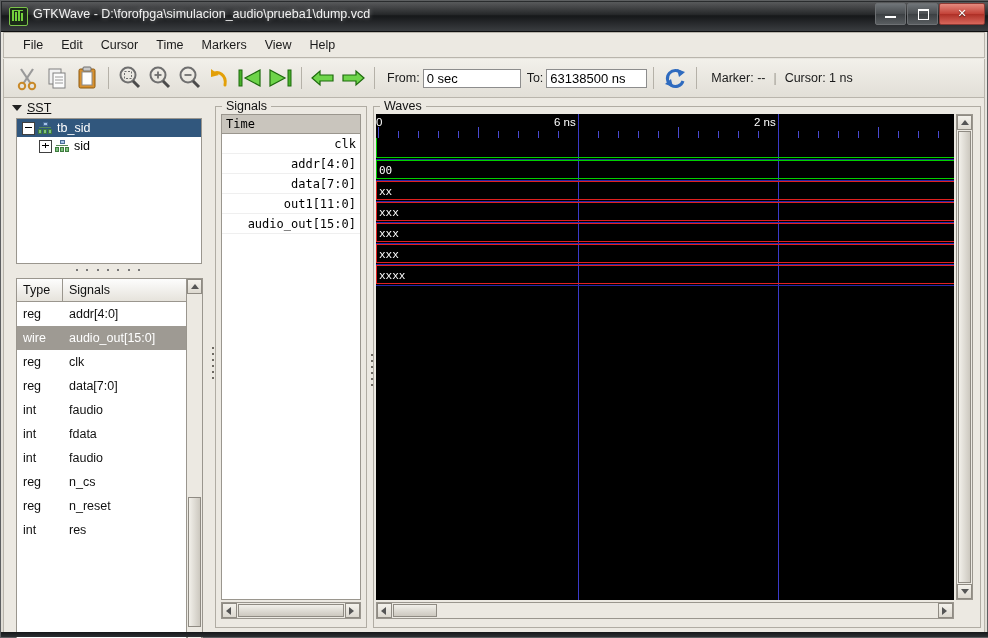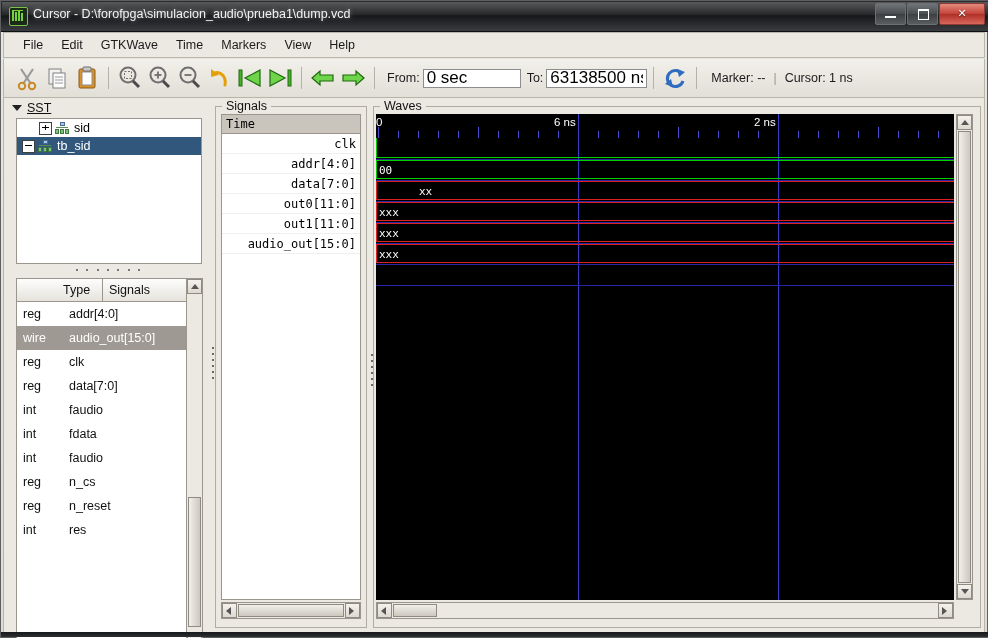--- a/index.html
+++ b/index.html
@@ -40,21 +40,21 @@
     display:flex;align-items:center;padding-left:10px;}
   .menuitem{padding:3px 9px;color:#1a1a1a;font-size:12.5px;cursor:default;}
   
   .toolbar{position:absolute;left:2px;top:58px;width:982px;height:39px;
     background:linear-gradient(to bottom,#f2f0ea,#e2dfd7);
     border-left:1px solid #b9b5ac;border-right:1px solid #b9b5ac;border-bottom:1px solid #b9b5ac;
     box-sizing:border-box;display:flex;align-items:center;padding-left:8px;}
   .tbtn{width:30px;height:30px;position:relative;display:inline-block;}
   .sep{width:1px;height:22px;background:#b5b1a8;margin:0 6px;}
   .tlabel{font-size:12.5px;color:#1a1a1a;margin-left:6px;margin-right:3px;}
-  .tinput{height:19px;border:1px solid #8d8d8d;background:#fff;font-size:17px;
+  .tinput{height:19px;border:1px solid #8d8d8d;background:#fff;font-size:13px;
     font-family:"Liberation Sans",sans-serif;padding:0 3px;box-sizing:border-box;color:#000;}
   .tstat{font-size:12.5px;color:#1a1a1a;margin:0 8px;}
   
   .main{position:absolute;left:2px;top:97px;width:982px;height:538px;
     border:1px solid #b9b5ac;border-top:none;box-sizing:border-box;background:#ece9e2;}
   
   .leftcol{position:absolute;left:0;top:0;width:208px;height:536px;}
   .sstHead{position:absolute;left:8px;top:3px;display:flex;align-items:center;}
   .sstArrow{width:0;height:0;border-left:5px solid transparent;border-right:5px solid transparent;
     border-top:6px solid #222;margin-right:5px;}
@@ -75,21 +75,21 @@
   .hier i.b3{left:10px;top:7px;width:4px;height:5px;}
   .hier s{position:absolute;left:1px;top:5px;width:12px;height:1px;background:#5a8a5a;}
   .dots{position:absolute;left:72px;top:168px;width:64px;height:8px;
     display:flex;justify-content:space-between;align-items:center;}
   .dots b{width:2px;height:2px;background:#777;display:block;}
   .sigbox{position:absolute;left:12px;top:180px;width:186px;height:373px;
     border:1px solid #9a968e;background:#fff;box-sizing:border-box;overflow:hidden;}
   .sigHdr{display:flex;height:22px;background:linear-gradient(to bottom,#fdfdfd,#e6e3dc);
     border-bottom:1px solid #9a968e;font-size:12.5px;color:#111;}
   .sigHdr div{display:flex;align-items:center;padding-left:6px;box-sizing:border-box;}
-  .sigHdr .c1{width:46px;border-right:1px solid #9a968e;margin-left:40px;}
+  .sigHdr .c1{width:46px;border-right:1px solid #9a968e;}
   .sigHdr .c2{flex:1;}
   .sigRow{display:flex;height:24px;font-size:12.5px;color:#111;align-items:center;}
   .sigRow.sel{background:#9e9a93;color:#fff;}
   .sigRow .c1{width:46px;padding-left:6px;box-sizing:border-box;}
   .sigRow .c2{flex:1;padding-left:6px;box-sizing:border-box;}
   
   .vsb{position:absolute;width:17px;background:#ece9e2;border:1px solid #9a968e;box-sizing:border-box;}
   .vsb .ar{position:absolute;left:0;width:15px;height:15px;
     background:linear-gradient(to bottom,#f4f2ec,#ddd9d0);border:1px solid #8f8b83;box-sizing:border-box;}
   .vsb .ar.up{top:0;}
@@ -147,38 +147,38 @@
 
   <div class="titlebar">
     <div class="tb-glass"></div>
     <div class="tb-icon">
       <i style="left:2px;top:2px;width:2px;height:11px;"></i>
       <i style="left:5px;top:4px;width:2px;height:9px;"></i>
       <i style="left:8px;top:2px;width:2px;height:11px;"></i>
       <i style="left:11px;top:5px;width:2px;height:8px;"></i>
       <i style="left:2px;top:2px;width:11px;height:1px;"></i>
     </div>
-    <div class="tb-title">Cursor - D:\forofpga\simulacion_audio\prueba1\dump.vcd</div>
+    <div class="tb-title">GTKWave - D:\forofpga\simulacion_audio\prueba1\dump.vcd</div>
     <div class="wbtns">
       <div class="wbtn">
           <span class="min"></span>
         </div>
       <div class="wbtn">
           <span class="max"></span>
         </div>
       <div class="wbtn close">
         <span class="g">✕</span>
       </div>
     </div>
   </div>
 
   <div class="menubar">
     <div class="menuitem">File</div>
     <div class="menuitem">Edit</div>
-    <div class="menuitem">GTKWave</div>
+    <div class="menuitem">Cursor</div>
     <div class="menuitem">Time</div>
     <div class="menuitem">Markers</div>
     <div class="menuitem">View</div>
     <div class="menuitem">Help</div>
   </div>
 
   <div class="toolbar">
 
     <div class="tbtn">
       <svg width="30" height="30" viewBox="0 0 30 30">
@@ -290,42 +290,42 @@
   <div class="main">
 
     <div class="leftcol">
 
       <div class="sstHead">
         <span class="sstArrow"></span>
         <span class="sstLabel">SST</span>
       </div>
 
       <div class="treebox">
+        <div class="trow sel" style="padding-left:5px;">
+          <span class="pmbox"></span>
+          <span class="hier">
+            <s></s>
+              <i class="t"></i>
+              <i class="b1"></i>
+              <i class="b2"></i>
+              <i class="b3"></i>
+          </span>
+          <span>tb_sid</span>
+        </div>
         <div class="trow" style="padding-left:22px;">
           <span class="pmbox plus"></span>
           <span class="hier">
             <s></s>
               <i class="t"></i>
               <i class="b1"></i>
               <i class="b2"></i>
               <i class="b3"></i>
           </span>
           <span>sid</span>
         </div>
-        <div class="trow sel" style="padding-left:5px;">
-          <span class="pmbox"></span>
-          <span class="hier">
-            <s></s>
-              <i class="t"></i>
-              <i class="b1"></i>
-              <i class="b2"></i>
-              <i class="b3"></i>
-          </span>
-          <span>tb_sid</span>
-        </div>
       </div>
 
       <div class="dots">
         <b></b>
           <b></b>
           <b></b>
           <b></b>
           <b></b>
           <b></b>
           <b></b>
@@ -399,21 +399,20 @@
 
     <div class="framepanel" style="left:211px;top:8px;width:152px;height:522px;">
       <span class="frameLegend">Signals</span>
     </div>
 
     <div class="sigList" style="left:217px;top:16px;width:140px;height:486px;">
       <div class="timeHdr mono">Time</div>
       <div class="nameRow mono">clk</div>
       <div class="nameRow mono">addr[4:0]</div>
       <div class="nameRow mono">data[7:0]</div>
-      <div class="nameRow mono">out0[11:0]</div>
       <div class="nameRow mono">out1[11:0]</div>
       <div class="nameRow mono">audio_out[15:0]</div>
     </div>
 
     <div class="hsb" style="left:217px;top:504px;width:140px;">
       <div class="ar lf">
           <span class="tri l"></span>
         </div>
       <div class="thumb" style="left:16px;width:106px;"></div>
       <div class="ar rt">
@@ -485,21 +484,21 @@
         <div class="busline" style="top:18px;background:#00d000;"></div>
         <div class="lead" style="left:0;top:0;height:19px;background:#00d000;"></div>
         <span class="busval" style="top:4px;">00</span>
       </div>
       <div class="sepline" style="top:66px;"></div>
 
       <div class="wrow" style="top:67px;height:20px;">
         <div class="busline" style="top:0;background:#e02020;"></div>
         <div class="busline" style="top:18px;background:#e02020;"></div>
         <div class="lead" style="left:0;top:0;height:19px;background:#e02020;"></div>
-        <span class="busval" style="top:4px;margin-left:40px;">xx</span>
+        <span class="busval" style="top:4px;">xx</span>
       </div>
       <div class="sepline" style="top:87px;"></div>
 
       <div class="wrow" style="top:88px;height:20px;">
         <div class="busline" style="top:0;background:#e02020;"></div>
         <div class="busline" style="top:18px;background:#e02020;"></div>
         <div class="lead" style="left:0;top:0;height:19px;background:#e02020;"></div>
         <span class="busval" style="top:4px;">xxx</span>
       </div>
       <div class="sepline" style="top:108px;"></div>
@@ -513,20 +512,26 @@
       <div class="sepline" style="top:129px;"></div>
 
       <div class="wrow" style="top:130px;height:20px;">
         <div class="busline" style="top:0;background:#e02020;"></div>
         <div class="busline" style="top:18px;background:#e02020;"></div>
         <div class="lead" style="left:0;top:0;height:19px;background:#e02020;"></div>
         <span class="busval" style="top:4px;">xxx</span>
       </div>
       <div class="sepline" style="top:150px;"></div>
 
+      <div class="wrow" style="top:151px;height:20px;">
+        <div class="busline" style="top:0;background:#e02020;"></div>
+        <div class="busline" style="top:18px;background:#e02020;"></div>
+        <div class="lead" style="left:0;top:0;height:19px;background:#e02020;"></div>
+        <span class="busval" style="top:4px;">xxxx</span>
+      </div>
       <div class="sepline" style="top:171px;"></div>
     </div>
 
     <div class="vsb" style="left:952px;top:16px;height:486px;">
       <div class="ar up">
           <span class="tri u"></span>
         </div>
       <div class="thumb" style="top:16px;height:452px;"></div>
       <div class="ar dn">
           <span class="tri d"></span>

